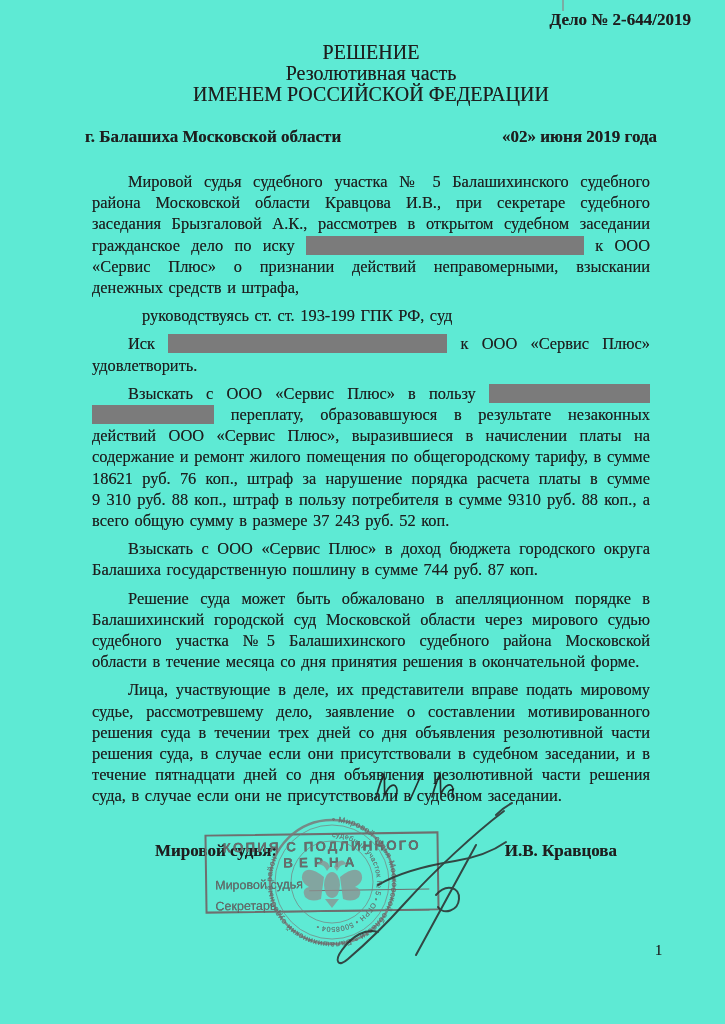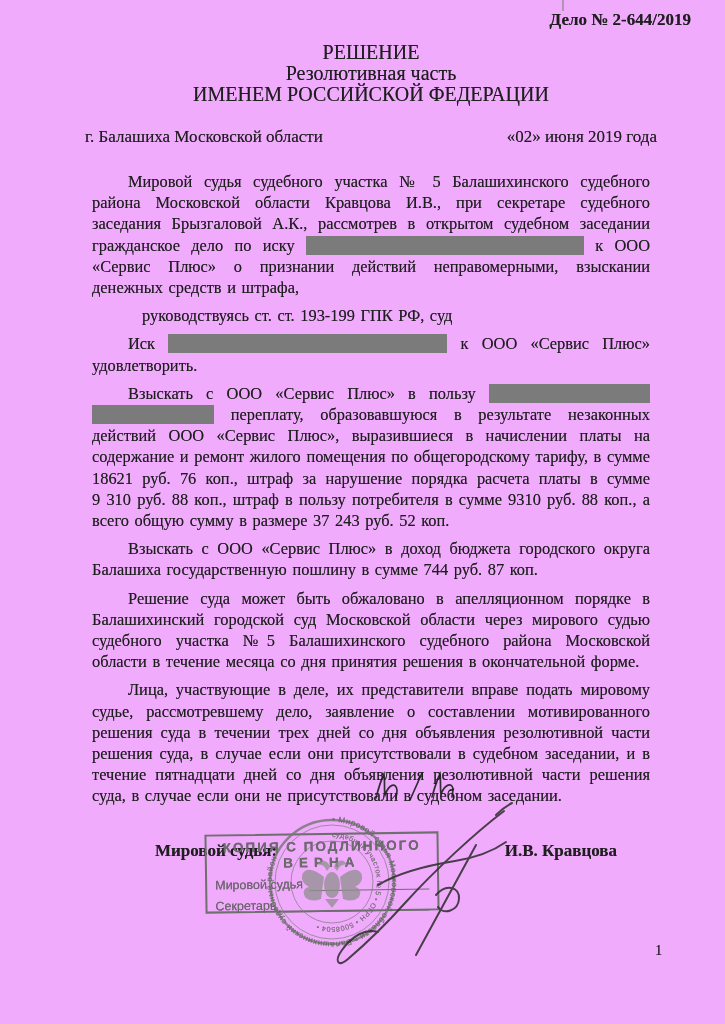--- a/index.html
+++ b/index.html
@@ -1,21 +1,21 @@
 <!DOCTYPE html>
 <html lang="ru"><head>
 <meta charset="utf-8">
 <style>
   html,body{margin:0;padding:0;}
   body{background:#e8e8e8;}
   .page{
     position:relative;
     width:725px;height:1024px;
     margin:0 auto;
-    background:#f0abfc;
+    background:#5eead4;
     font-family:"Liberation Serif", serif;
     color:#1e1e1e;
     overflow:hidden;
     text-shadow:0 0 .5px rgba(20,20,20,.55);
   }
   .content{padding:0 68px 0 85px;}
   .case-number{
     padding:10px 34px 0 0;
     text-align:right;
     font-weight:bold;
@@ -24,21 +24,21 @@
   .title-block{
     margin-top:12px;
     text-align:center;
     font-weight:normal;
     font-size:20px;
     line-height:21px;
   }
   .place-date{
     display:flex;
     justify-content:space-between;
-    font-weight:normal;
+    font-weight:bold;
     font-size:17px;
     margin-top:22px;
   }
   .body-text{font-size:16.4px;line-height:21.2px;word-spacing:1.5px;}
   .para{
     margin:7px;
     text-align:justify;
     text-indent:36px;
   }
   .para.first{margin-top:24px;}

